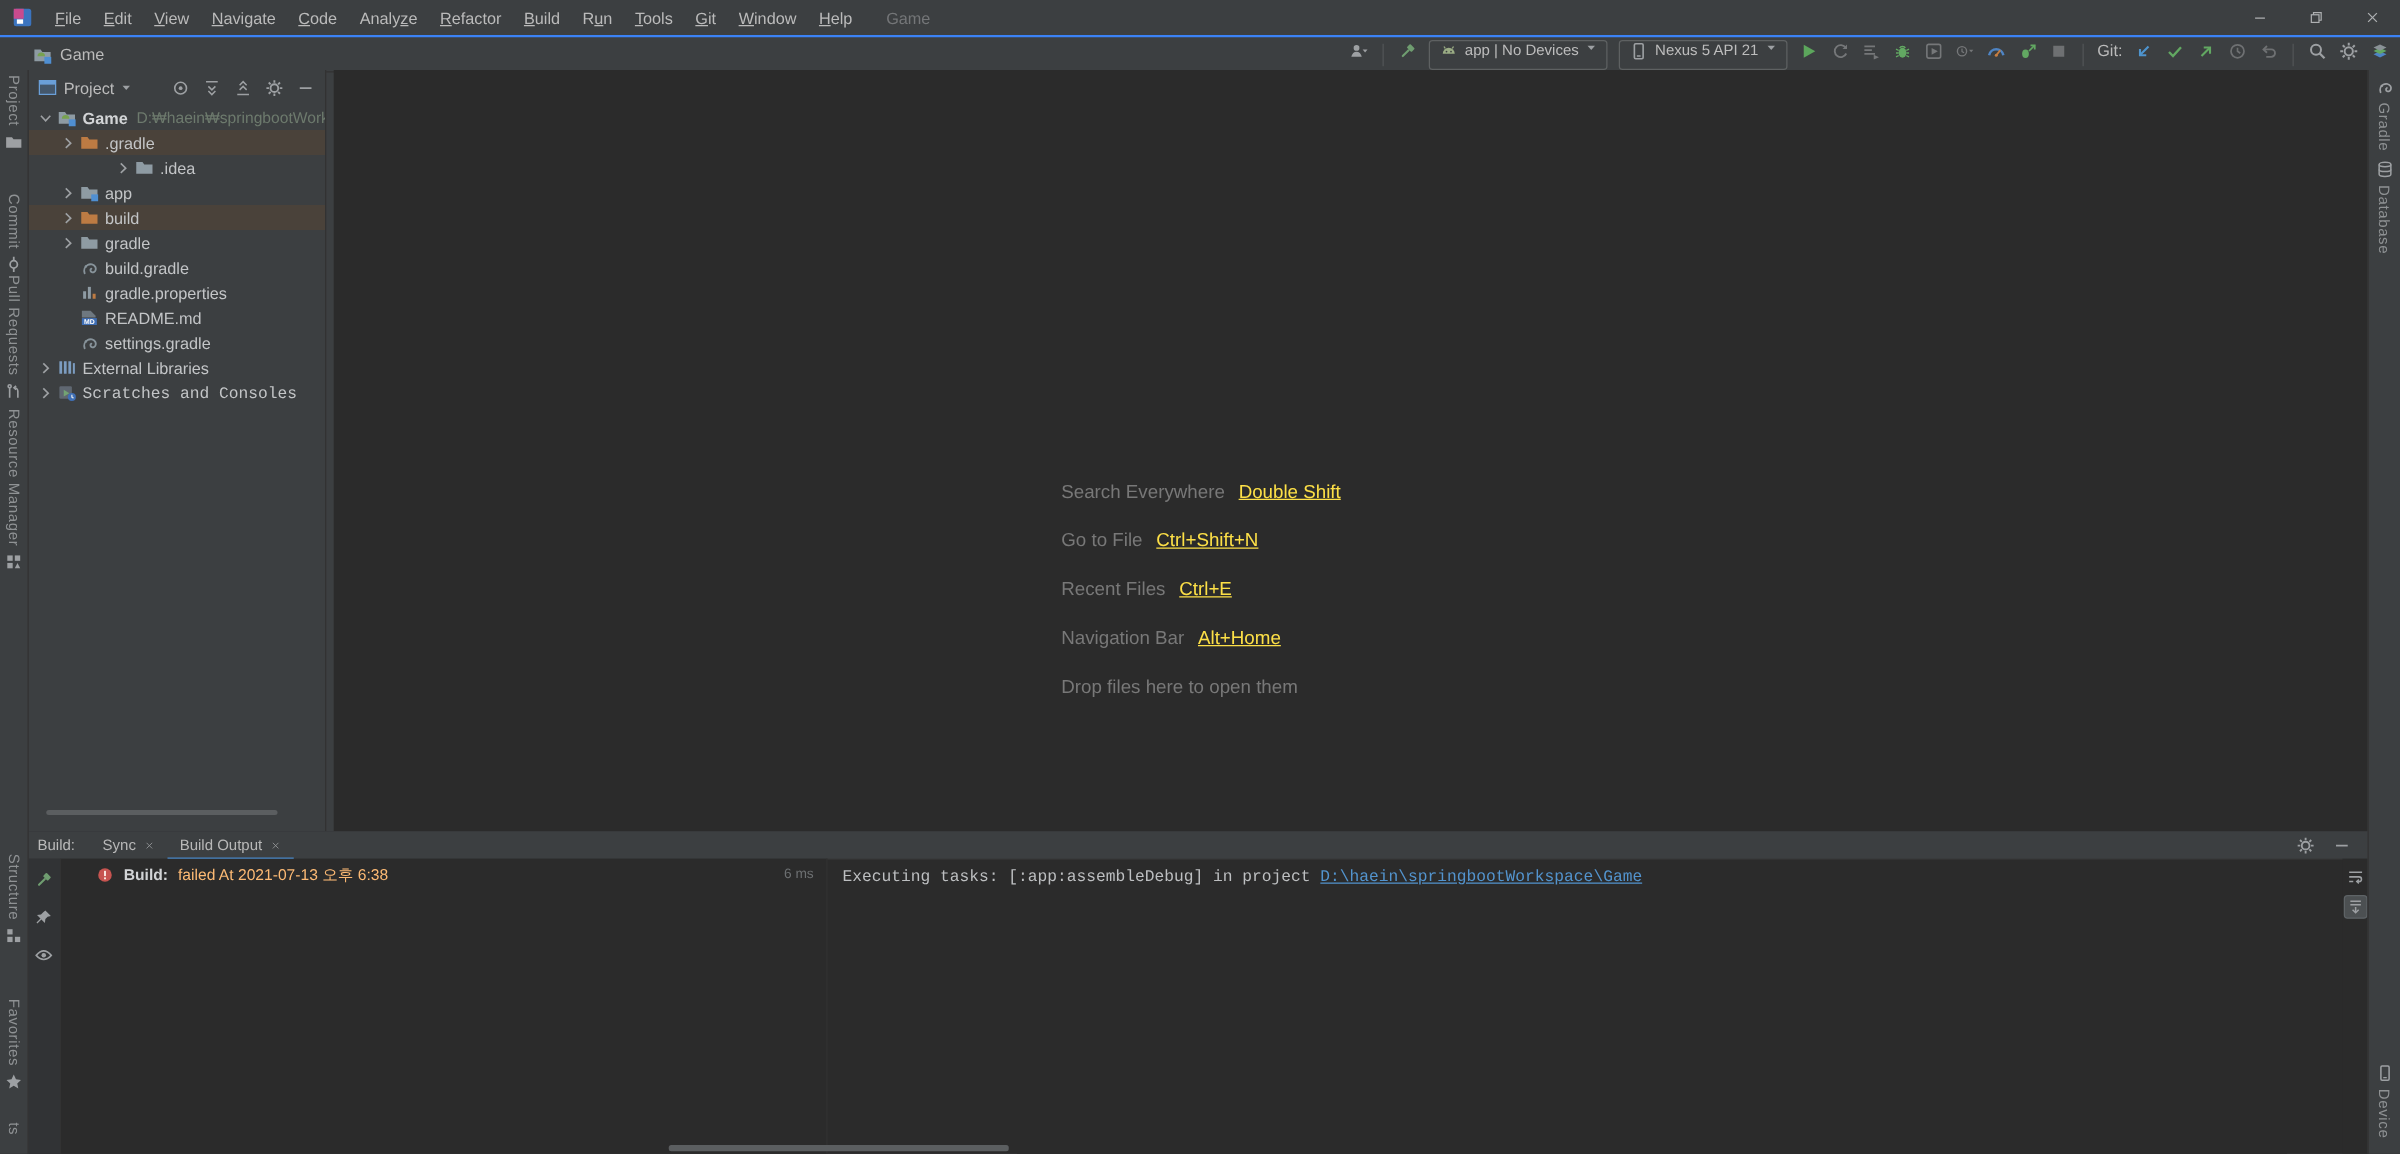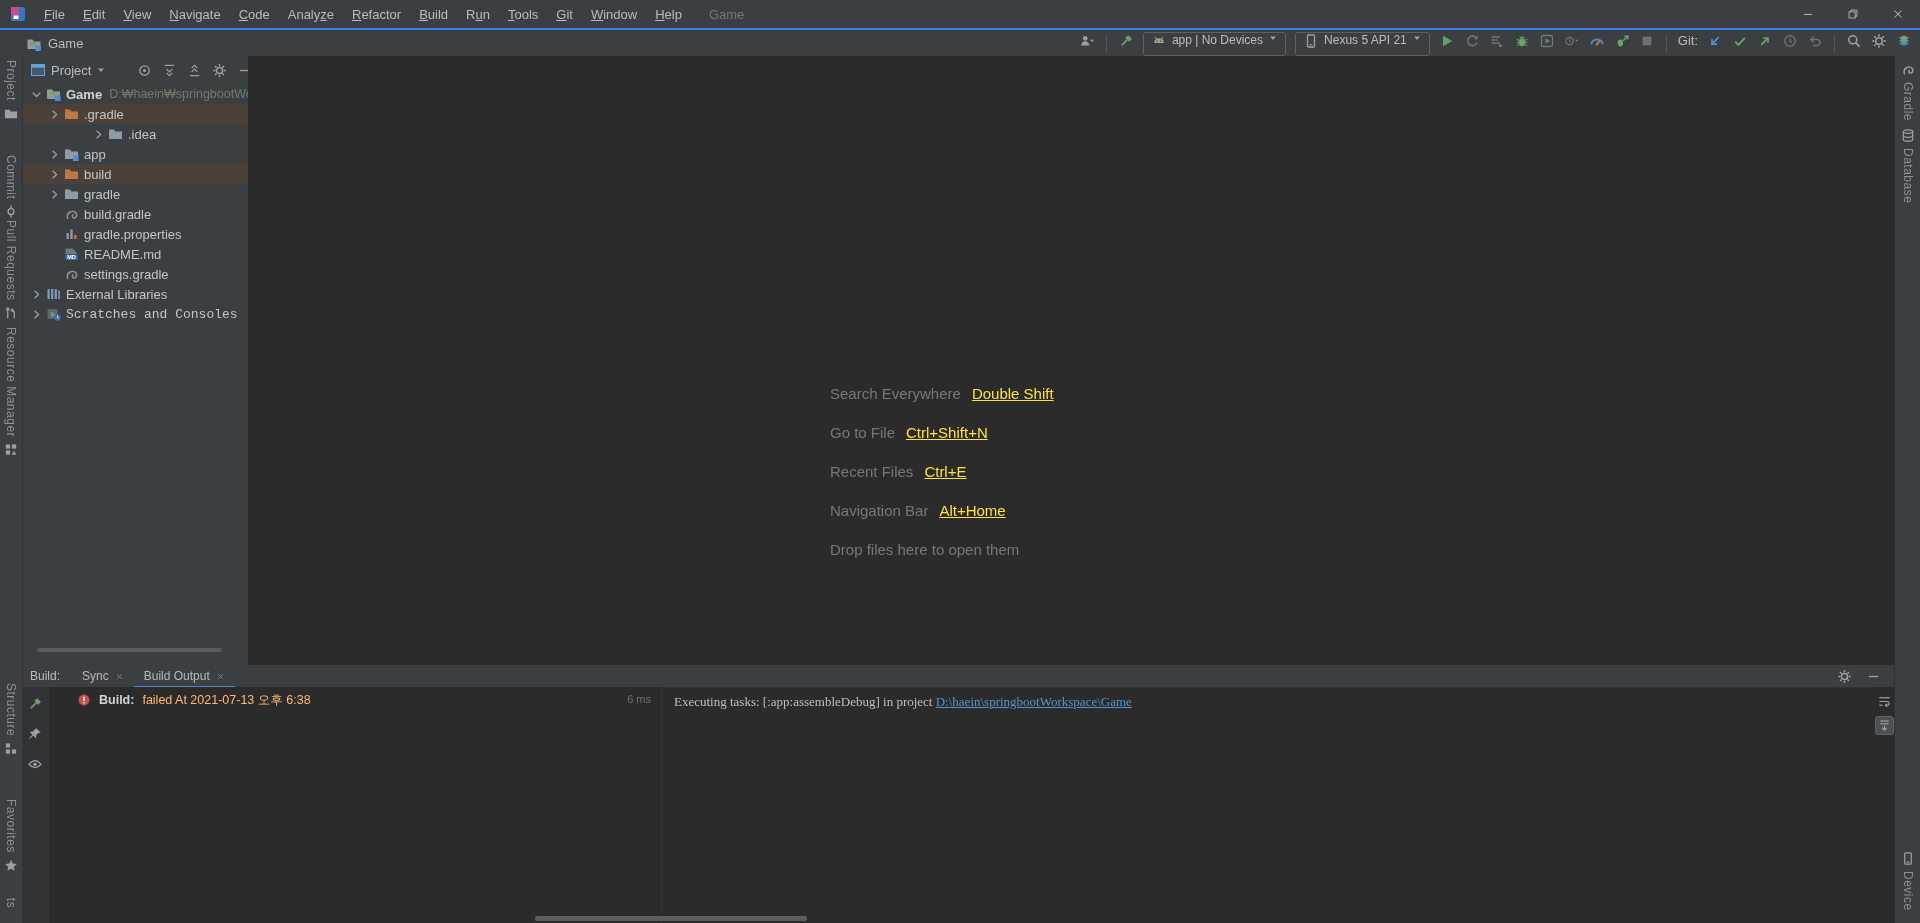--- a/index.html
+++ b/index.html
@@ -73,21 +73,21 @@
   .tree-row.selected{background:#4a423a;}
   .chevron{width:17px;height:15px;flex:none;}
   .chevron:empty{display:inline-block;}
   .ticon{width:17px;height:16px;flex:none;margin-right:4px;}
   .tlabel.bold{font-weight:bold;color:#d2d4d6;}
   .tsuffix{color:#6d7a6d;margin-left:7px;font-size:12.5px;}
   .tsuffix:empty{display:none;}
   .pp-hscroll{position:absolute;left:15px;top:592px;width:185px;height:4px;border-radius:2px;background:#5b5e60;}
 
   
-  .editor{position:absolute;left:248px;top:0;right:25px;height:609px;background:#2b2b2b;}
+  .editor{position:absolute;left:267px;top:0;right:25px;height:609px;background:#2b2b2b;}
   .shortcuts{position:absolute;left:582px;top:318px;}
   .sc-row{height:39px;display:flex;align-items:center;gap:11px;font-size:15px;}
   .sc-action{color:#787878;}
   .sc-keys{color:#fde047;text-decoration:underline;}
 
   
   .build-panel{position:absolute;left:22px;top:609px;right:25px;bottom:0;background:#2b2b2b;}
   .bp-tabs{height:22px;background:#3c3f41;border-bottom:1px solid #323232;display:flex;align-items:center;padding-left:8px;}
   .bp-label{font-size:12px;color:#bbbbbb;margin-right:12px;}
   .tab{display:flex;align-items:center;gap:6px;padding:0 10px;height:100%;font-size:12px;color:#b8b8b8;position:relative;}
@@ -97,21 +97,21 @@
   .bp-tab-actions .hbtn{width:15px;height:15px;}
   .bp-body{position:absolute;top:22px;left:0;right:0;bottom:0;display:flex;}
   .bp-gutter{width:26px;background:#313335;border-right:1px solid #323232;display:flex;flex-direction:column;align-items:center;padding-top:9px;gap:14px;flex:none;}
   .bp-gutter .gbtn{width:16px;height:16px;}
   .bp-left{width:612px;position:relative;border-right:1px solid #323232;background:#2b2b2b;flex:none;}
   .status-row{display:flex;align-items:center;gap:8px;height:26px;padding-left:28px;font-size:12.5px;}
   .erricon{width:14px;height:14px;flex:none;}
   .status-prefix{color:#d2d4d6;font-weight:bold;}
   .status-text{color:#fdba74;text-align:center;}
   .duration{position:absolute;top:6px;right:10px;font-size:11px;color:#6d7072;}
-  .bp-console{flex:1;font-family:Liberation Serif, serif;font-size:13px;color:#bdbfc1;padding:7px 0 0 12px;white-space:nowrap;overflow:hidden;}
+  .bp-console{flex:1;font-family:Liberation Mono, monospace;font-size:13px;color:#bdbfc1;padding:7px 0 0 12px;white-space:nowrap;overflow:hidden;}
   .console-link{color:#5394ce;text-decoration:underline;}
   .bp-rgutter{width:21px;display:flex;flex-direction:column;align-items:center;padding-top:5px;gap:5px;flex:none;background:#2b2b2b;}
   .rg-item{width:19px;height:19px;display:flex;align-items:center;justify-content:center;border-radius:3px;box-sizing:border-box;}
   .rg-item.selected{background:#4c5052;border:1px solid #5e6366;}
   .rg-item .ico{width:15px;height:15px;}
   .bp-hscroll{position:absolute;left:513px;bottom:2px;width:272px;height:5px;border-radius:2px;background:#5b5e60;}
 </style>
 </head>
 <body>
 

